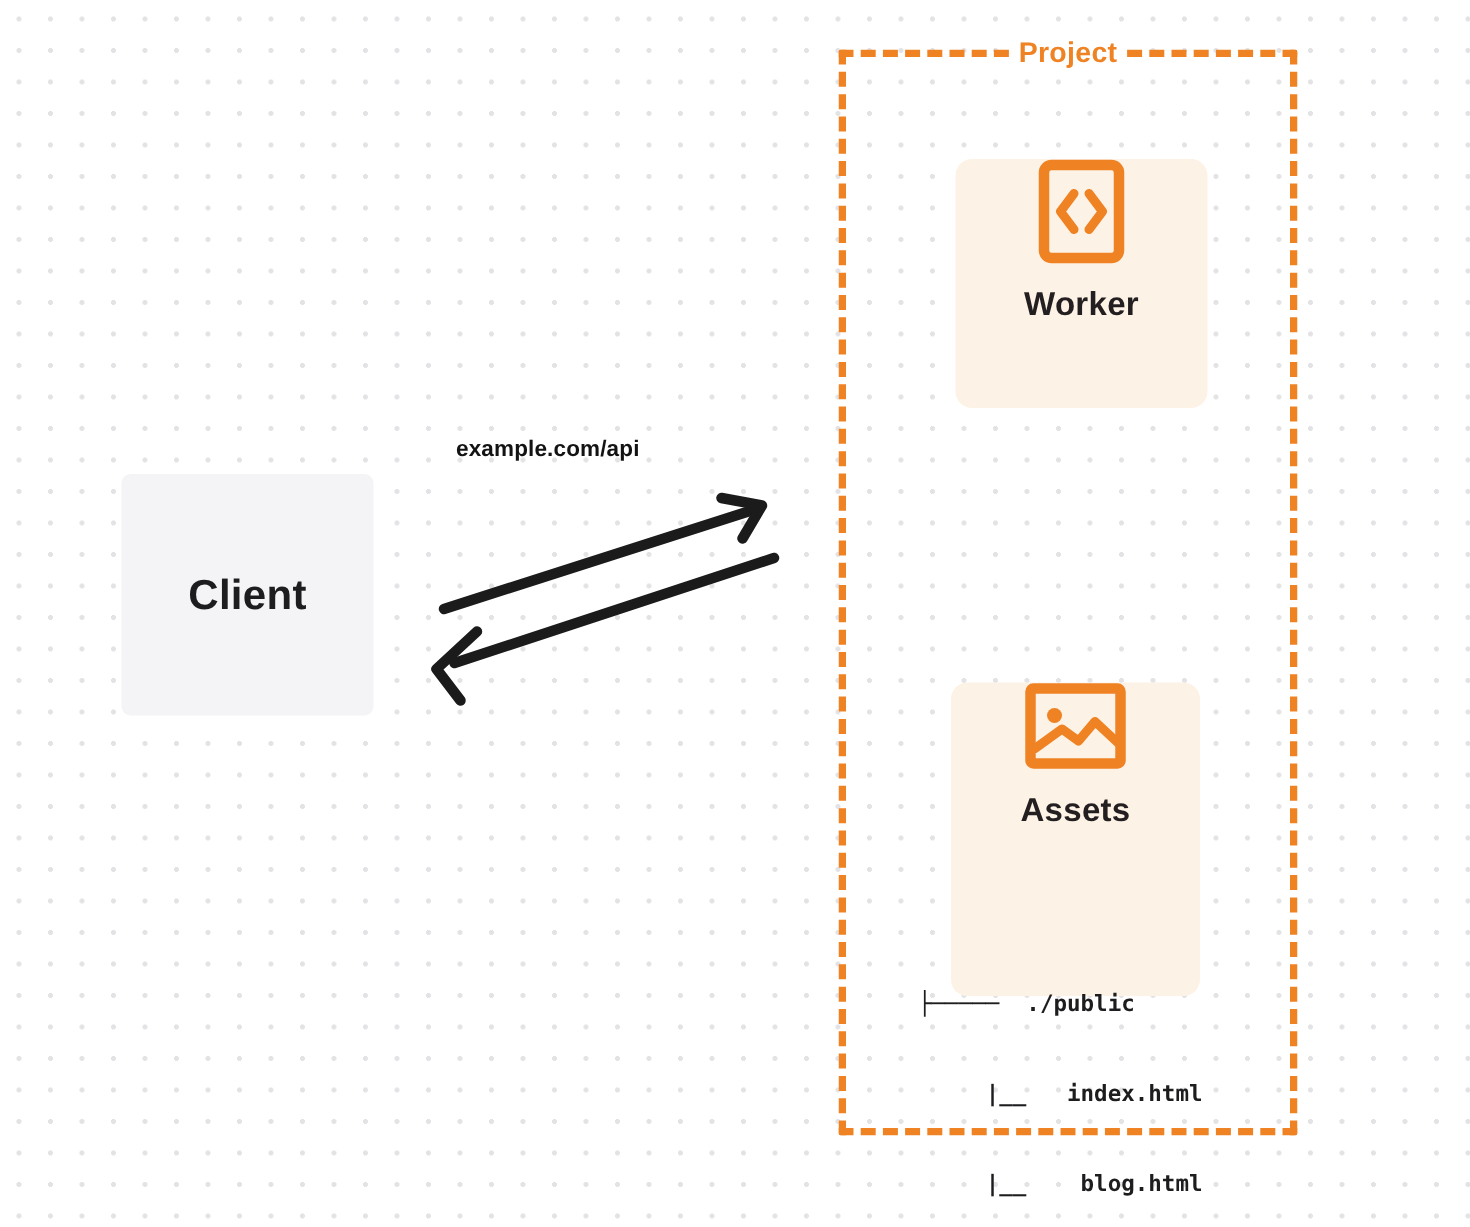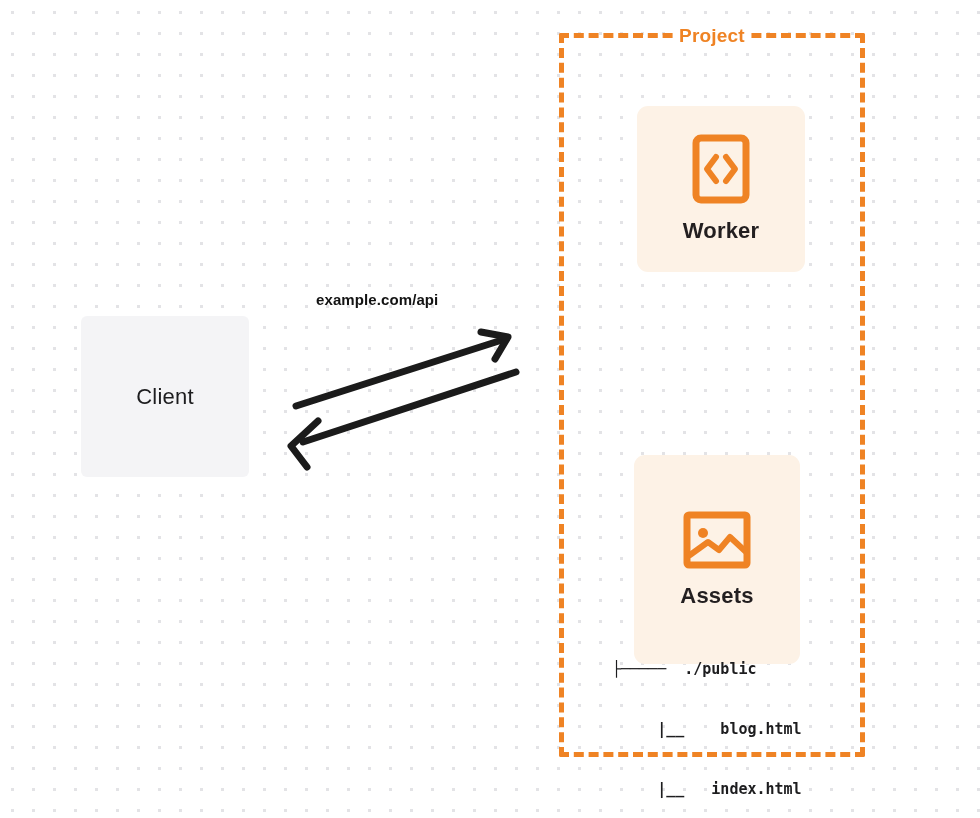--- a/index.html
+++ b/index.html
@@ -33,22 +33,22 @@
     top: 316px;
     width: 168px;
     height: 161px;
     background: #f4f4f6;
     border-radius: 6px;
     display: flex;
     align-items: center;
     justify-content: center;
   }
   #client-node .node-label {
-    font-size: 22px;
-    font-weight: normal;
+    font-size: 28px;
+    font-weight: bold;
     color: #1d1d1f;
     letter-spacing: .2px;
   }
 
   
   #project-container {
     position: absolute;
     left: 559px;
     top: 33px;
     width: 306px;
@@ -73,21 +73,20 @@
   }
 
   
   .card {
     position: absolute;
     background: #fdf2e6;
     border-radius: 11px;
     display: flex;
     flex-direction: column;
     align-items: center;
-    justify-content: center;
   }
   #worker-card {
     left: 73px;
     top: 68px;
     width: 168px;
     height: 166px;
   }
   #assets-card {
     left: 70px;
     top: 417px;
@@ -128,21 +127,21 @@
   #connectors {
     position: absolute;
     left: 0;
     top: 0;
     width: 980px;
     height: 818px;
     pointer-events: none;
   }
   #request-label {
     position: absolute;
-    left: 316px;
+    left: 304px;
     top: 291px;
     font-size: 15px;
     font-weight: bold;
     color: #131313;
     letter-spacing: .1px;
     white-space: nowrap;
   }
 </style>
 </head>
 <body>
@@ -189,19 +188,19 @@
           <rect x="4" y="4" width="60" height="50" rx="2" ry="2" fill="none" stroke="#ef8324" stroke-width="7"></rect>
           <circle cx="20" cy="22" r="5" fill="#ef8324"></circle>
           <polyline points="7,44 25,31 36,39 47,26 62,40" fill="none" stroke="#ef8324" stroke-width="6" stroke-linecap="round" stroke-linejoin="round"></polyline>
         </svg>
       </span>
       <span class="card-label">Assets</span>
     </div>
 
     <div id="file-tree">
       <span class="tree-row">├─────  ./public</span>
+      <span class="tree-row">     |__   index.html</span>
       <span class="tree-row">     |__    blog.html</span>
-      <span class="tree-row">     |__   index.html</span>
       
     </div>
 
   </div>
 </div>
 
 </body></html>

